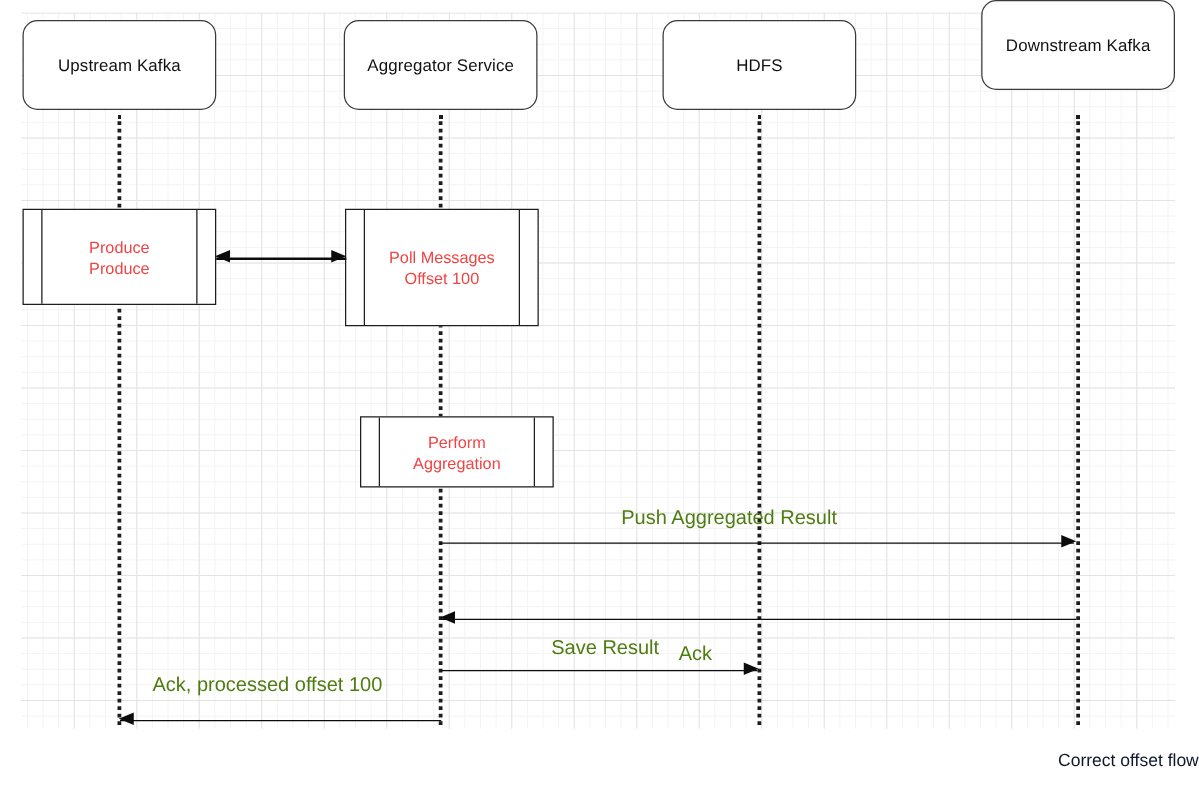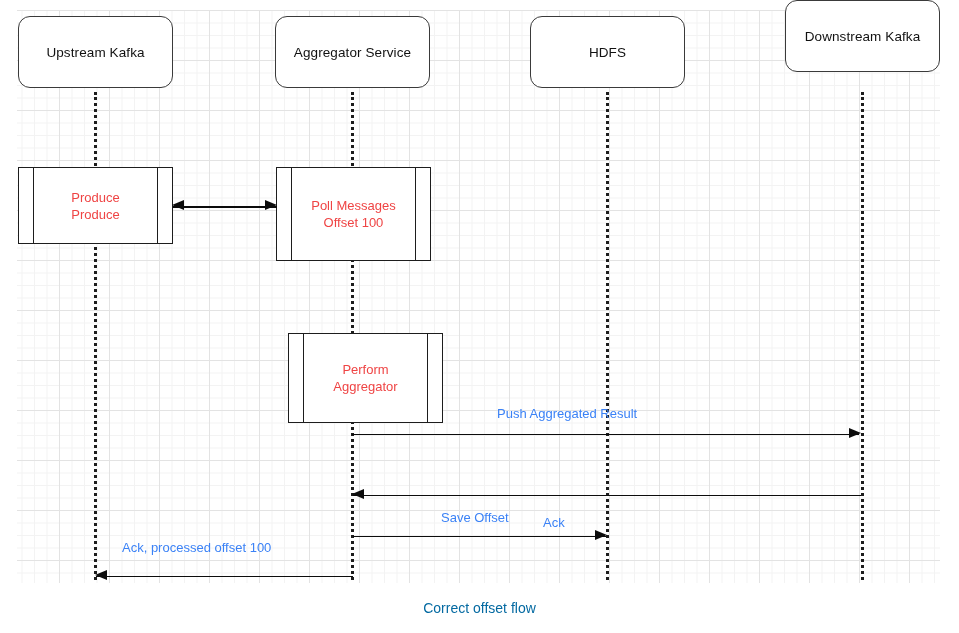--- a/index.html
+++ b/index.html
@@ -35,24 +35,24 @@
   .activation .atext{position:relative;text-align:center;font-size:13px;color:#ef4444;
     line-height:17px;z-index:2;background:transparent;white-space:nowrap;}
 
   .msgline{position:absolute;height:0;border-top:1.5px solid #0c0c0c;}
   .msgline.thick{border-top-width:2.2px;}
   .arrowhead{position:absolute;width:0;height:0;}
   .arrowhead.right{border-top:5.5px solid transparent;border-bottom:5.5px solid transparent;
     border-left:12px solid #0c0c0c;}
   .arrowhead.left{border-top:5.5px solid transparent;border-bottom:5.5px solid transparent;
     border-right:12px solid #0c0c0c;}
-  .msglabel{position:absolute;font-size:13px;color:#3b82f6;white-space:nowrap;}
+  .msglabel{position:absolute;font-size:16px;color:#4d7c0f;white-space:nowrap;}
 
-  #caption{position:absolute;left:0;top:600px;width:959px;text-align:center;
-    font-size:14px;color:#0369a1;}
+  #caption{position:absolute;left:0;top:600px;width:959px;text-align:right;
+    font-size:14px;color:#0f172a;}
 </style>
 </head>
 <body>
 
 <div id="stage">
 
   <div id="grid"></div>
 
   <div class="participant" style="left:18px;top:16px;">
     <span>Upstream Kafka</span>
@@ -83,42 +83,42 @@
 
   <div class="activation" style="left:276px;top:167px;width:155px;height:94px;">
     <span class="inner-l"></span>
     <span class="inner-r"></span>
     <span class="atext">
       <span>Poll Messages</span><br>
       <span>Offset 100</span>
     </span>
   </div>
 
-  <div class="activation" style="left:288px;top:333px;width:155px;height:90px;">
+  <div class="activation" style="left:288px;top:333px;width:155px;height:57px;">
     <span class="inner-l"></span>
     <span class="inner-r"></span>
     <span class="atext">
       <span>Perform</span><br>
-      <span>Aggregator</span>
+      <span>Aggregation</span>
     </span>
   </div>
 
   <div class="msgline thick" style="left:173px;top:206px;width:104px;"></div>
   <div class="arrowhead left" style="left:172px;top:200px;"></div>
   <div class="arrowhead right" style="left:265px;top:200px;"></div>
 
   <div class="msglabel" style="left:497px;top:406px;">Push Aggregated Result</div>
   <div class="msgline" style="left:352px;top:434px;width:507px;"></div>
   <div class="arrowhead right" style="left:849px;top:428px;"></div>
 
   <div class="msglabel" style="left:543px;top:471px;margin-top:44px;">Ack</div>
   <div class="msgline" style="left:353px;top:495px;width:508px;"></div>
   <div class="arrowhead left" style="left:352px;top:489px;"></div>
 
-  <div class="msglabel" style="left:441px;top:510px;">Save Offset</div>
+  <div class="msglabel" style="left:441px;top:510px;">Save Result</div>
   <div class="msgline" style="left:353px;top:536px;width:253px;"></div>
   <div class="arrowhead right" style="left:595px;top:530px;"></div>
 
   <div class="msglabel" style="left:122px;top:540px;">Ack, processed offset 100</div>
   <div class="msgline" style="left:96px;top:576px;width:257px;"></div>
   <div class="arrowhead left" style="left:95px;top:570px;"></div>
 
   <div id="caption">Correct offset flow</div>
 
 </div>

